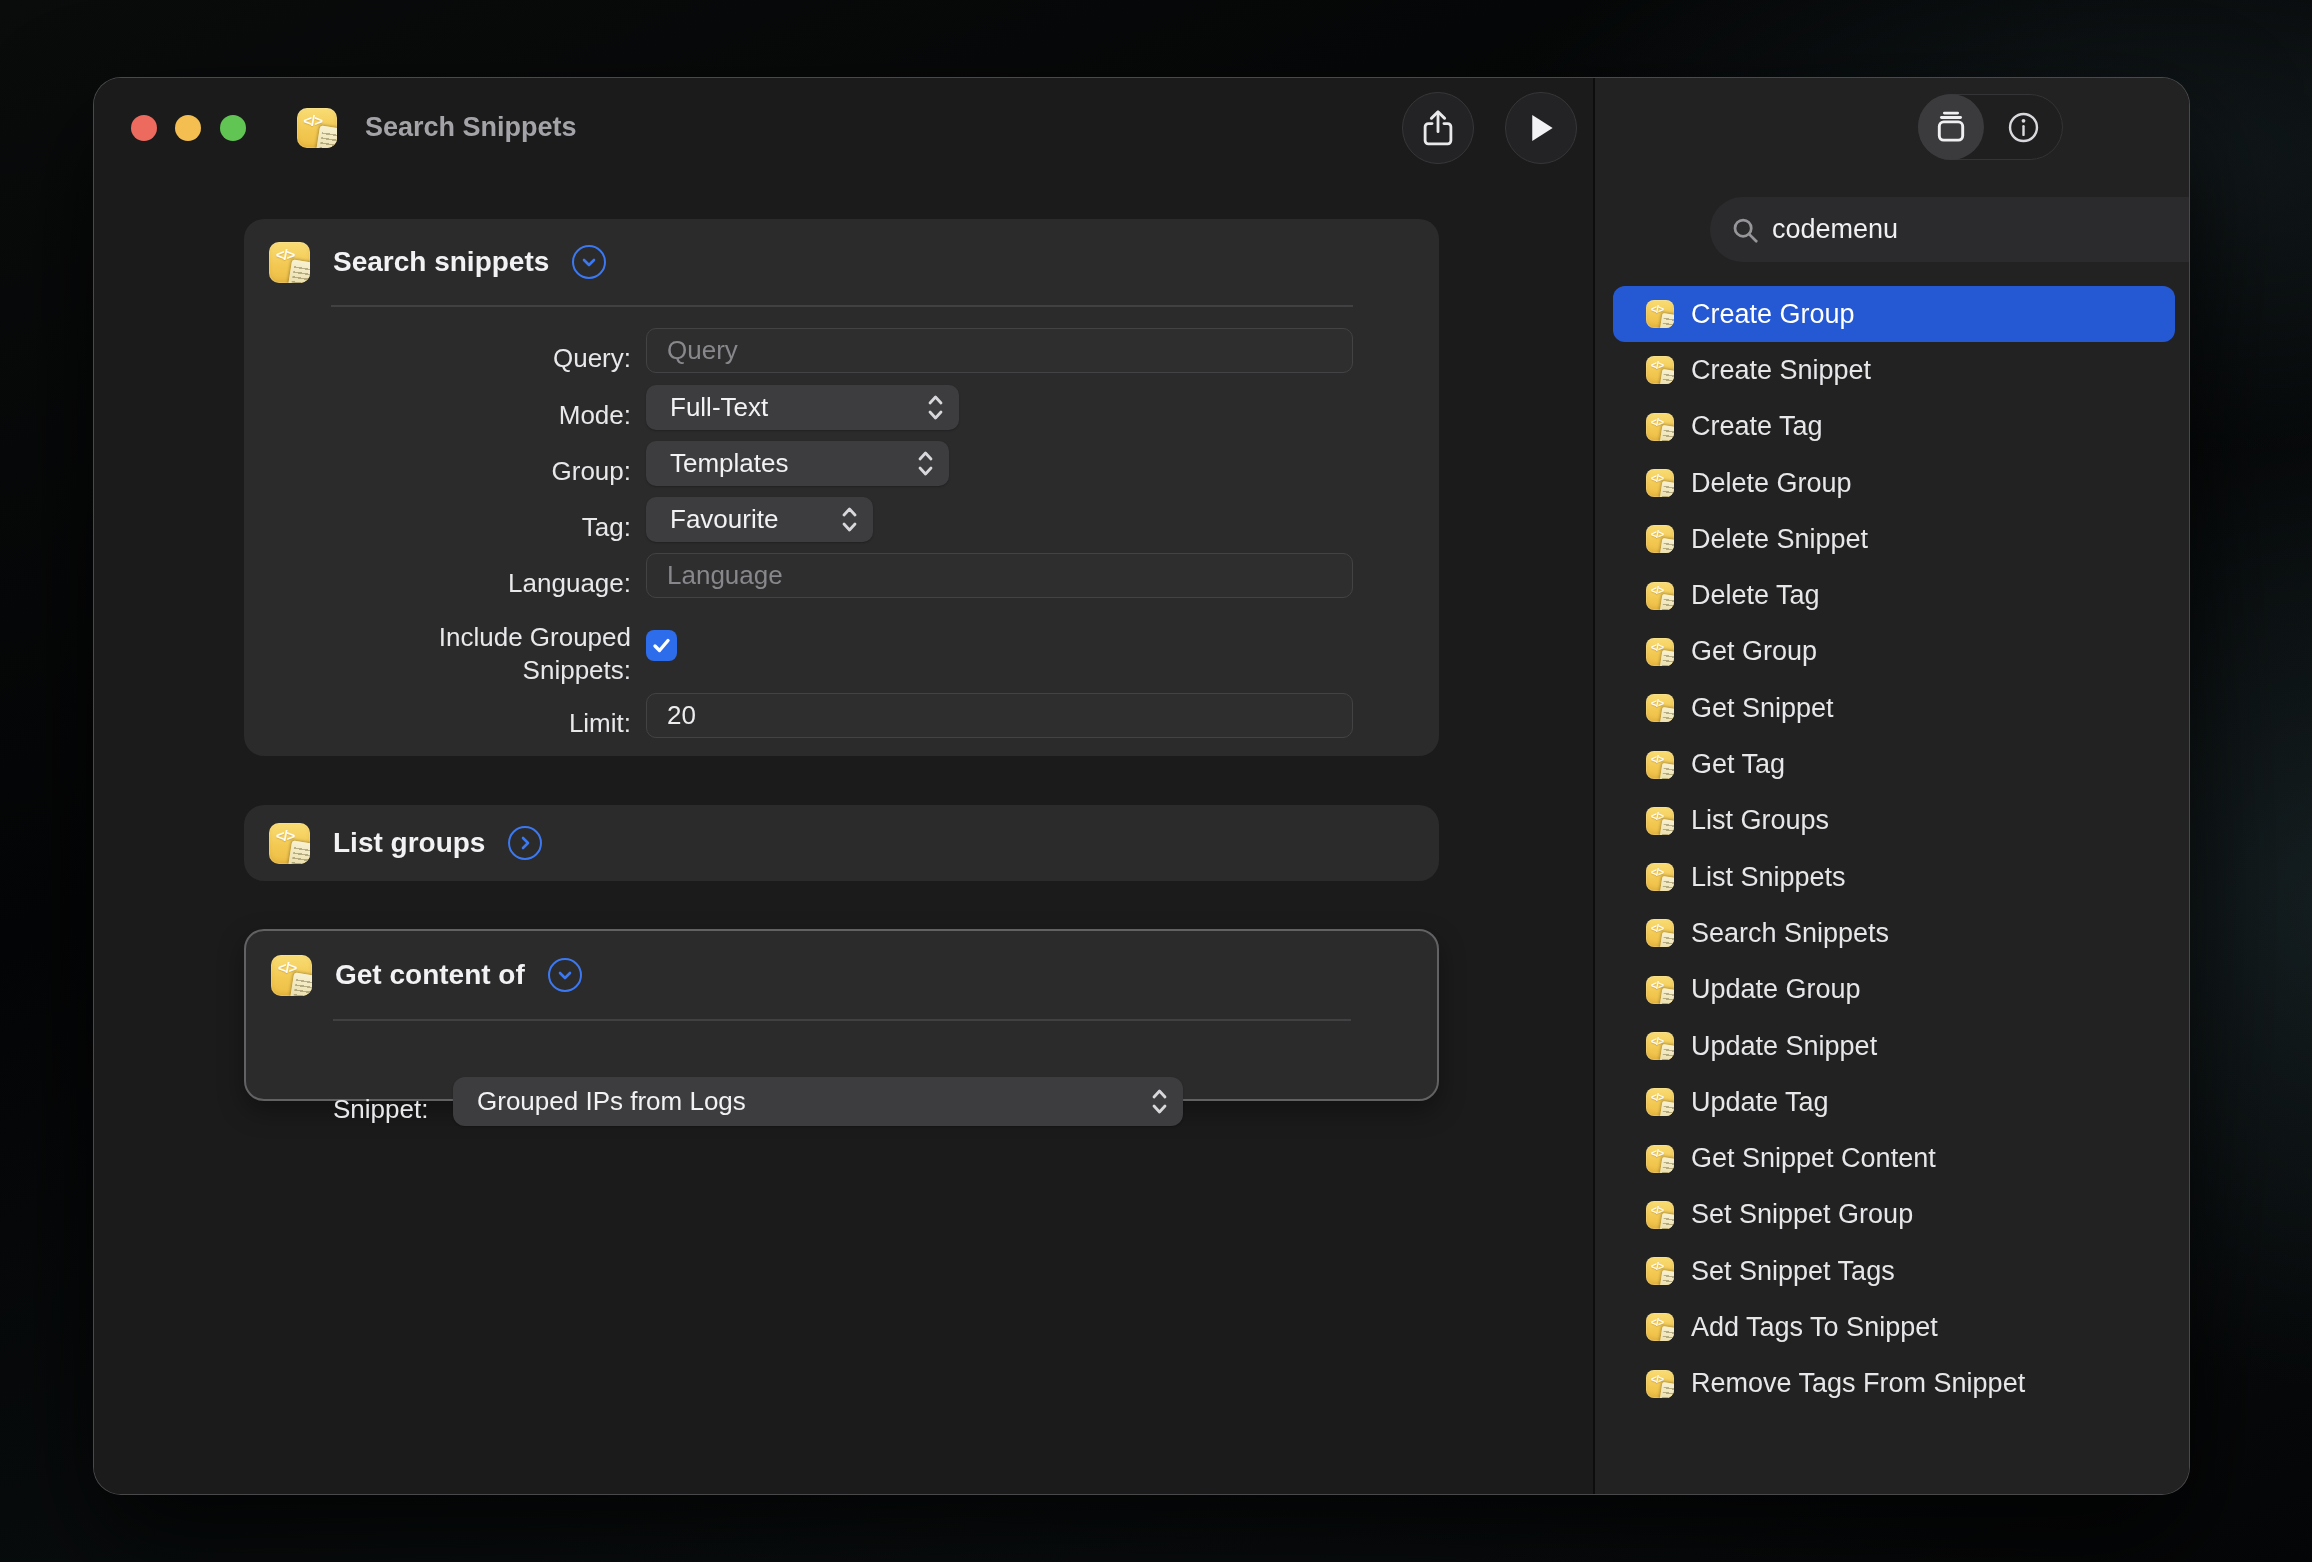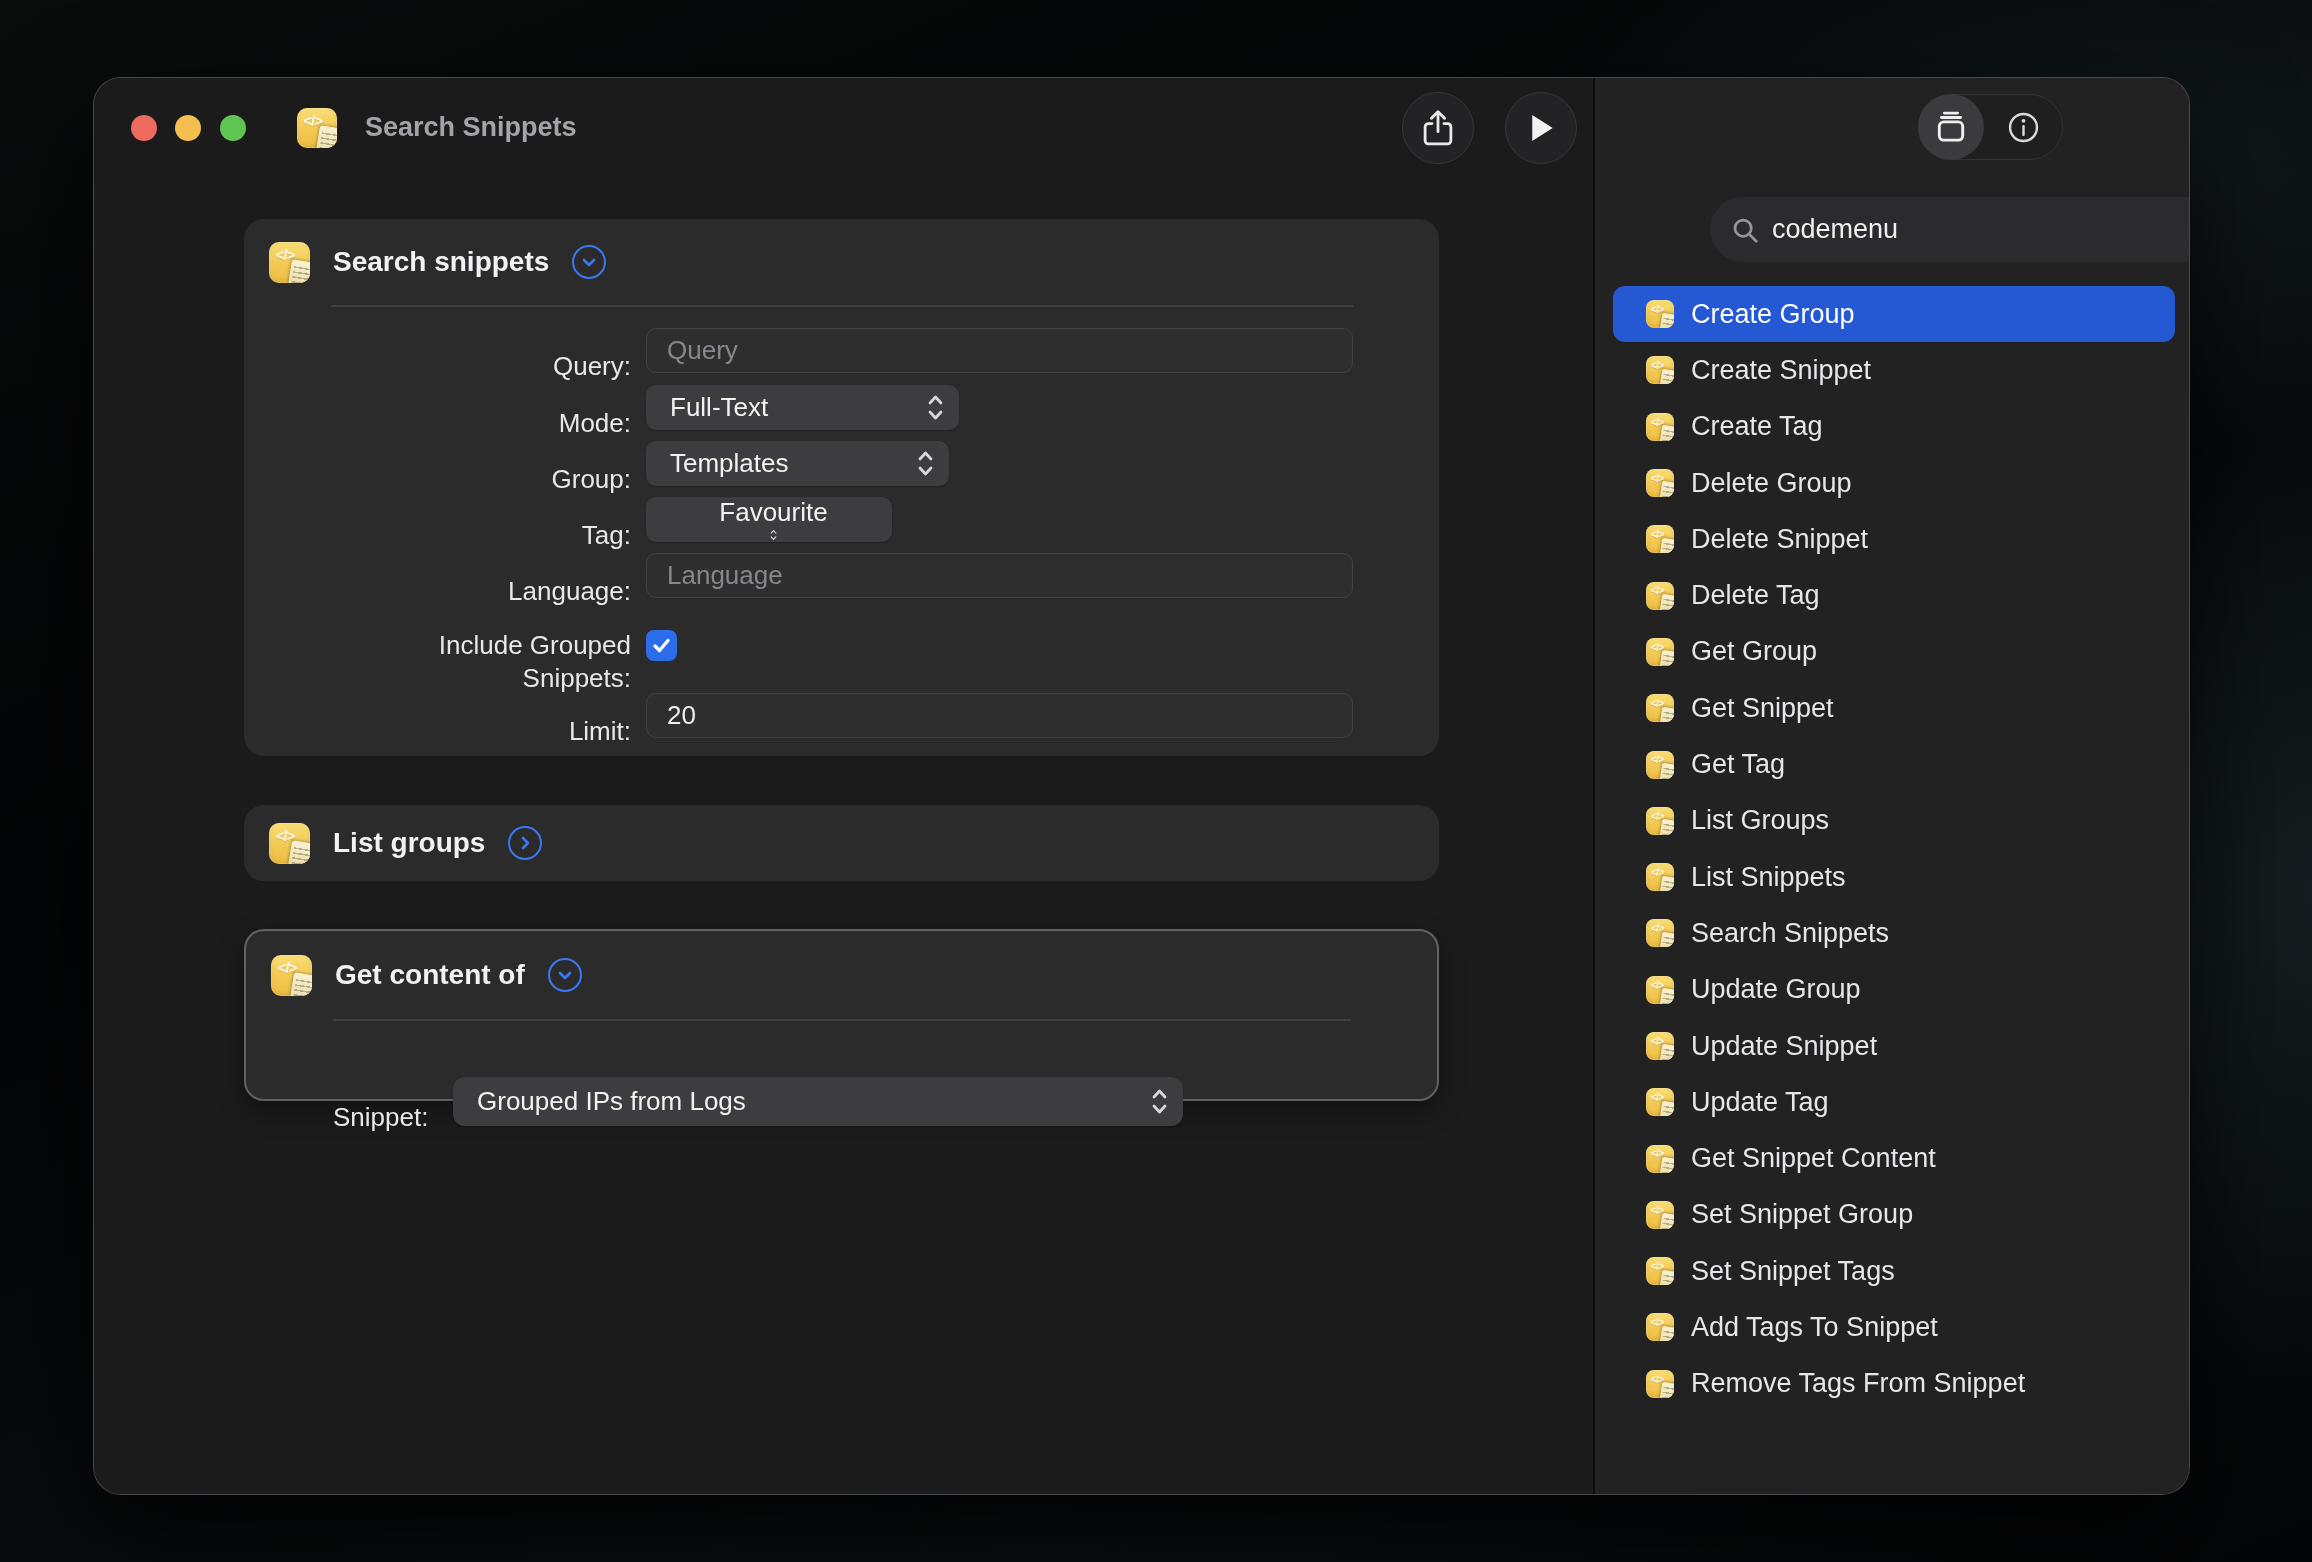--- a/index.html
+++ b/index.html
@@ -60,21 +60,21 @@
   .card2 { top:727px; height:76px;  }
   .card3 { top:851px; height:172px; border:2px solid #626264; box-shadow:0 10px 26px rgba(0,0,0,0.35); }
 
   .chead { position:absolute; left:25px; top:0; height:86px; display:flex; align-items:center; gap:23px; }
   .ctitle { font-size:28px; font-weight:700; color:#f2f2f4; }
   .chev-circle { width:34px; height:34px; border-radius:50%; border:2.5px solid #3b78f2;
     display:flex; align-items:center; justify-content:center; }
   .cdivider { position:absolute; left:87px; right:86px; height:2px; background:#414143; }
 
   .f-row { position:absolute; left:0; width:1109px; height:45px; }
-  .f-label { position:absolute; left:0; top:16px; width:387px; text-align:right;
+  .f-label { position:absolute; left:0; top:8px; width:387px; text-align:right;
     font-size:26px; color:#e8e8eb; line-height:45px; }
   .f-label.two-line { line-height:33px; }
   .t-input { position:absolute; left:402px; top:0; height:45px; width:707px;
     background:rgba(255,255,255,0.015); border:1px solid #434345; border-radius:10px;
     padding:0 20px; font-size:26px; color:#ededf0; outline:none;
     font-family:"Liberation Sans","DejaVu Sans",sans-serif; }
   .t-input::placeholder { color:#87878c; }
   .popup { position:absolute; left:402px; top:0; height:45px; background:#3d3d3f; border-radius:10px;
     display:flex; align-items:center; justify-content:space-between; padding:0 15px 0 24px;
     font-size:26px; color:#f2f2f4; box-shadow:0 1px 2px rgba(0,0,0,0.25); }
@@ -180,21 +180,21 @@
             <span>Templates</span>
             <svg width="17" height="33" viewBox="0 0 17 33" fill="none" stroke="#d8d8dc" stroke-width="2.8" stroke-linecap="round" stroke-linejoin="round">
                 <path d="M3 12 L8.5 6 L14 12"></path>
                 <path d="M3 21 L8.5 27 L14 21"></path>
               </svg>
           </div>
         </div>
 
         <div class="f-row" style="top:278px;">
           <span class="f-label">Tag:</span>
-          <div class="popup" style="width:246px;flex-direction:column;">
+          <div class="popup" style="width:227px;">
             <span>Favourite</span>
             <svg width="17" height="33" viewBox="0 0 17 33" fill="none" stroke="#d8d8dc" stroke-width="2.8" stroke-linecap="round" stroke-linejoin="round">
                 <path d="M3 12 L8.5 6 L14 12"></path>
                 <path d="M3 21 L8.5 27 L14 21"></path>
               </svg>
           </div>
         </div>
 
         <div class="f-row" style="top:334px;">
           <span class="f-label">Language:</span>

